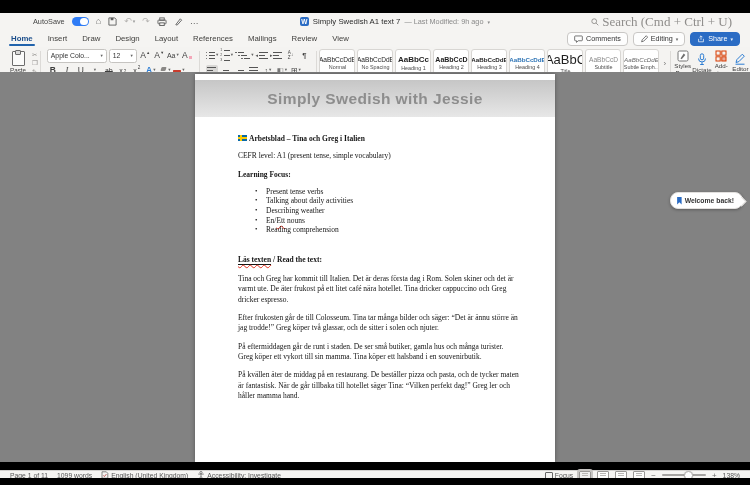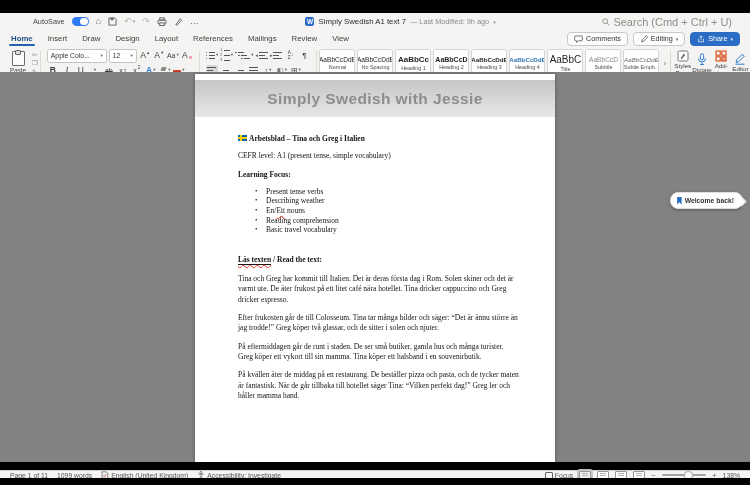--- a/index.html
+++ b/index.html
@@ -23,21 +23,21 @@
   .toggle .knob{position:absolute;right:1px;top:1px;width:7.5px;height:7.5px;border-radius:50%;background:#fff;}
   .tbi{font-size:9px;color:#5c5c5c;line-height:1;display:inline-flex;align-items:center;}
   .tbi.muted{color:#b5b3b1;}
   .tbi .mini-caret{font-size:5px;color:#9a9a9a;margin-left:1px;}
   .tb-center{flex:1;display:flex;align-items:center;justify-content:center;gap:4px;}
   .wicon{width:9px;height:9px;border-radius:2px;background:#2b6cc4;color:#fff;font-size:6.5px;font-weight:bold;
          display:inline-flex;align-items:center;justify-content:center;}
   .tb-title{font-size:7.8px;color:#2b2b2b;}
   .tb-mod{font-size:7.3px;color:#8a8a8a;}
   .tb-caret{font-size:5px;color:#8a8a8a;}
-  .tb-right{display:flex;align-items:center;gap:3px;padding-right:18px;flex:0 0 auto;font-size:11px;color:#8f8d8b;}
+  .tb-right{display:flex;align-items:center;gap:3px;padding-right:18px;flex:0 0 auto;font-size:13px;color:#8f8d8b;font-family:Liberation Serif, serif;}
   
   .tabs{display:flex;align-items:center;gap:15px;padding-left:11px;height:100%;}
   .tab{font-size:7.8px;color:#3f3e3c;position:relative;height:100%;display:flex;align-items:center;}
   .tab.active{color:#1d4f8c;font-weight:bold;}
   .tab.active::after{content:'';position:absolute;left:-2px;right:-2px;bottom:1px;height:2px;background:#2163ac;border-radius:1px;}
   .tr-spacer{flex:1;}
   .pill{display:flex;align-items:center;gap:3px;border:1px solid #c9c7c5;border-radius:4px;background:#fdfdfd;
         height:12px;padding:0 6px;font-size:7.2px;color:#333;margin-right:5px;}
   .pill .c{font-size:5px;color:#666;}
   .pill.share{background:#2b6cc4;border-color:#2b6cc4;color:#fff;margin-right:10px;}
@@ -88,21 +88,21 @@
   .sortic .az{display:flex;flex-direction:column;}
   
   .chip{width:34px;height:26px;background:#fff;border:1px solid #d8d6d3;border-radius:3px;display:flex;
         flex-direction:column;align-items:center;justify-content:center;gap:1px;overflow:hidden;flex:0 0 auto;}
   .chip .p{font-size:6.6px;color:#1f1f1f;white-space:nowrap;}
   .chip .l{font-size:5.4px;color:#4c4c4c;white-space:nowrap;}
   .chip.c2 .p{font-weight:bold;font-size:8px;}
   .chip.c3 .p{font-weight:bold;font-size:7px;}
   .chip.c4 .p{font-weight:bold;font-size:6.2px;}
   .chip.c5 .p{font-weight:bold;font-size:6.2px;color:#2e74b5;}
-  .chip.c6 .p{font-size:10px;}
+  .chip.c6 .p{font-size:13px;}
   .chip.c7 .p{color:#8a8a8a;}
   .chip.c8 .p{font-style:italic;color:#6a6a6a;font-size:6.2px;}
   .gal{display:flex;align-items:center;gap:2px;}
   .gal-more{font-size:8px;color:#777;padding:0 2px;}
   .bigbtn{display:flex;flex-direction:column;align-items:center;justify-content:center;gap:1px;width:30px;}
   .bigbtn .lbl{font-size:6.2px;color:#3b3b3b;line-height:1.1;text-align:center;}
   
   .page{position:absolute;left:195px;top:2px;width:360px;height:388px;background:#fff;box-shadow:0 0 4px rgba(0,0,0,.35);}
   .pg-header{margin-top:6px;height:37px;background:linear-gradient(180deg,#c6c6c6,#e7e7e7);
              display:flex;align-items:center;justify-content:center;}
@@ -518,24 +518,24 @@
   <div class="page">
     <div class="pg-header">
       <span>Simply Swedish with Jessie</span>
     </div>
     <div class="pg-body">
       <p class="h"><span class="flag"></span><span>Arbetsblad – Tina och Greg i Italien</span></p>
       <p>CEFR level: A1 (present tense, simple vocabulary)</p>
       <p class="h">Learning Focus:</p>
       <ul>
         <li>Present tense verbs</li>
+        <li>Talking about daily activities</li>
         <li>Describing weather</li>
         <li><span>En/</span><span class="sq">Ett</span><span> nouns</span></li>
         <li>Reading comprehension</li>
-        <li>Basic travel vocabulary</li>
       </ul>
       <p class="h read"><span class="sv sq">Läs texten</span><span> / Read the text:</span></p>
       <p>Tina och Greg har kommit till Italien. Det är deras första dag i Rom. Solen skiner och det är varmt ute. De äter frukost på ett litet café nära hotellet. Tina dricker cappuccino och Greg dricker espresso.</p>
       <p>Efter frukosten går de till Colosseum. Tina tar många bilder och säger: “Det är ännu större än jag trodde!” Greg köper två glassar, och de sitter i solen och njuter.</p>
       <p>På eftermiddagen går de runt i staden. De ser små butiker, gamla hus och många turister. Greg köper ett vykort till sin mamma. Tina köper ett halsband i en souvenirbutik.</p>
       <p>På kvällen äter de middag på en restaurang. De beställer pizza och pasta, och de tycker maten är fantastisk. När de går tillbaka till hotellet säger Tina: “Vilken perfekt dag!” Greg ler och håller mamma hand.</p>
     </div>
   </div>
   <div class="welcome">
     <span class="bookmark"></span>

